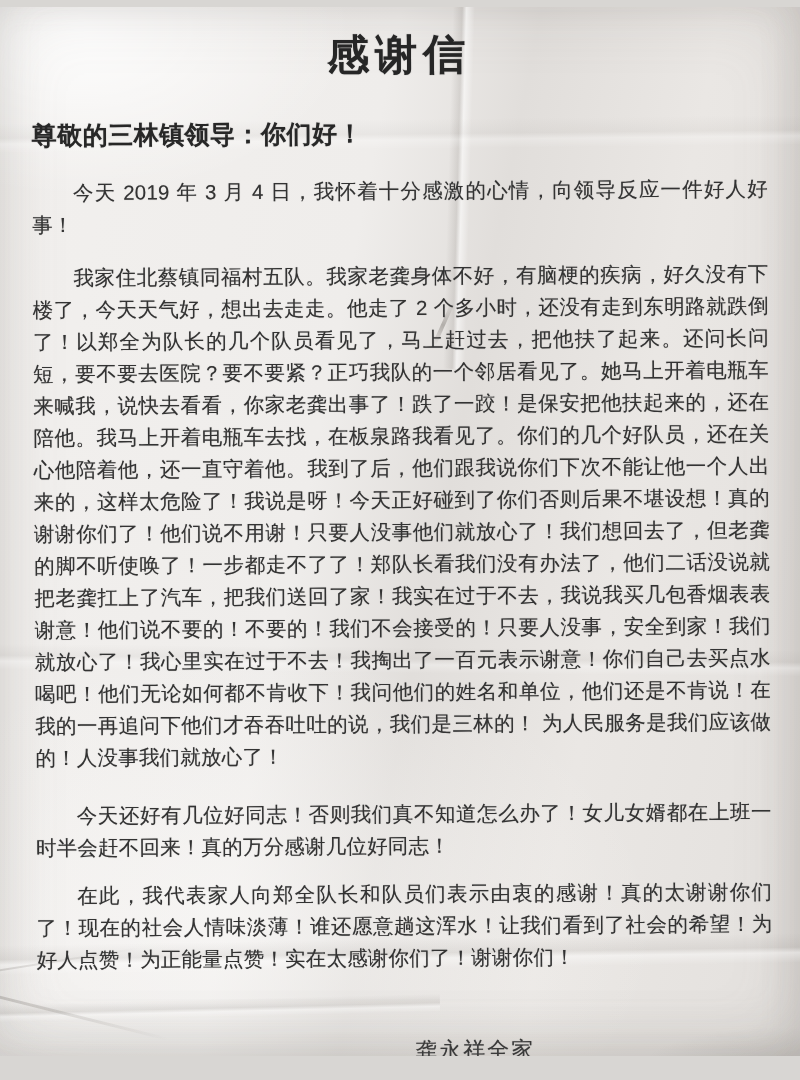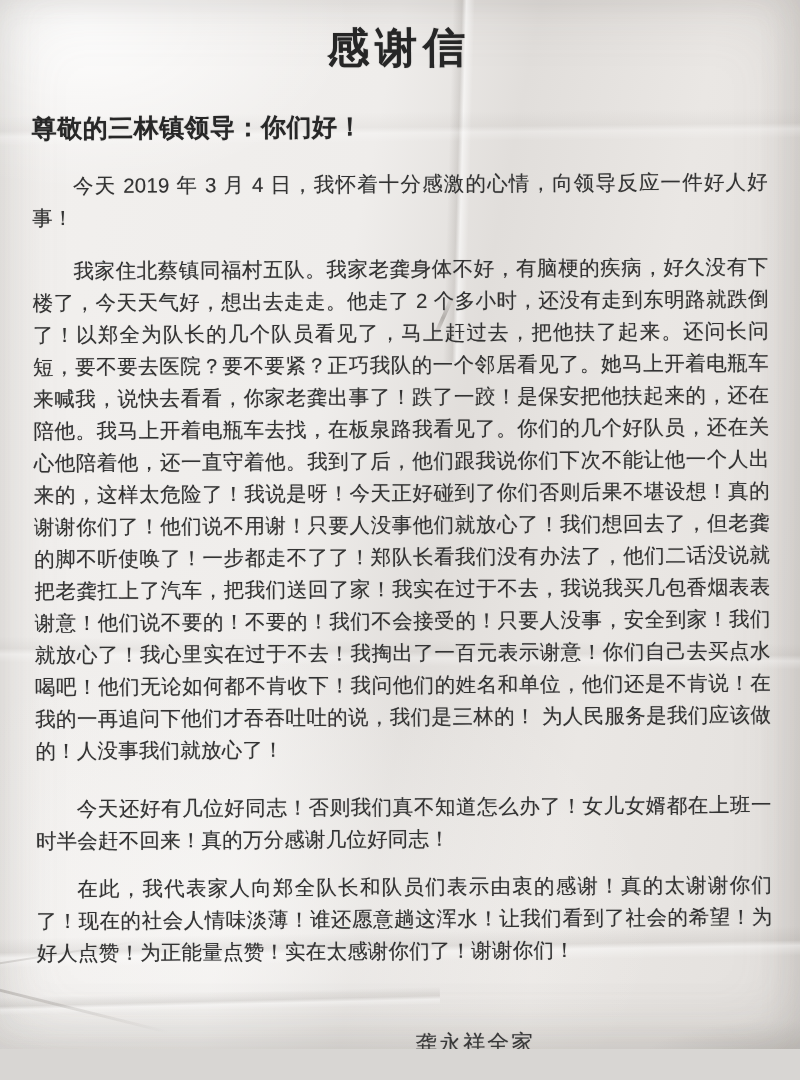--- a/index.html
+++ b/index.html
@@ -5,21 +5,21 @@
   html, body {
     margin: 0;
     padding: 0;
     background: #d8d6d3;
     font-family: "Liberation Sans", "DejaVu Sans", sans-serif;
   }
   .photo {
     position: relative;
     width: 800px;
     height: 1049px;
-    margin: 0 auto;
+    margin: 7px auto;
     overflow: hidden;
     background:
       radial-gradient(ellipse 420px 260px at 10% 2%, rgba(255,255,255,0.9), rgba(255,255,255,0) 65%),
       radial-gradient(ellipse 600px 400px at 30% 88%, rgba(252,251,250,0.55), rgba(252,251,250,0) 70%),
       linear-gradient(101deg, #f2f0ee 0%, #efedeb 40%, #e1dedb 54%, #eae7e4 72%, #e3e0dd 100%),
       #ebe8e5;
     box-shadow:
       inset 0 0 70px rgba(110,104,98,0.16),
       inset 0 -26px 45px rgba(110,104,98,0.10),
       inset -14px 0 30px rgba(110,104,98,0.08);

